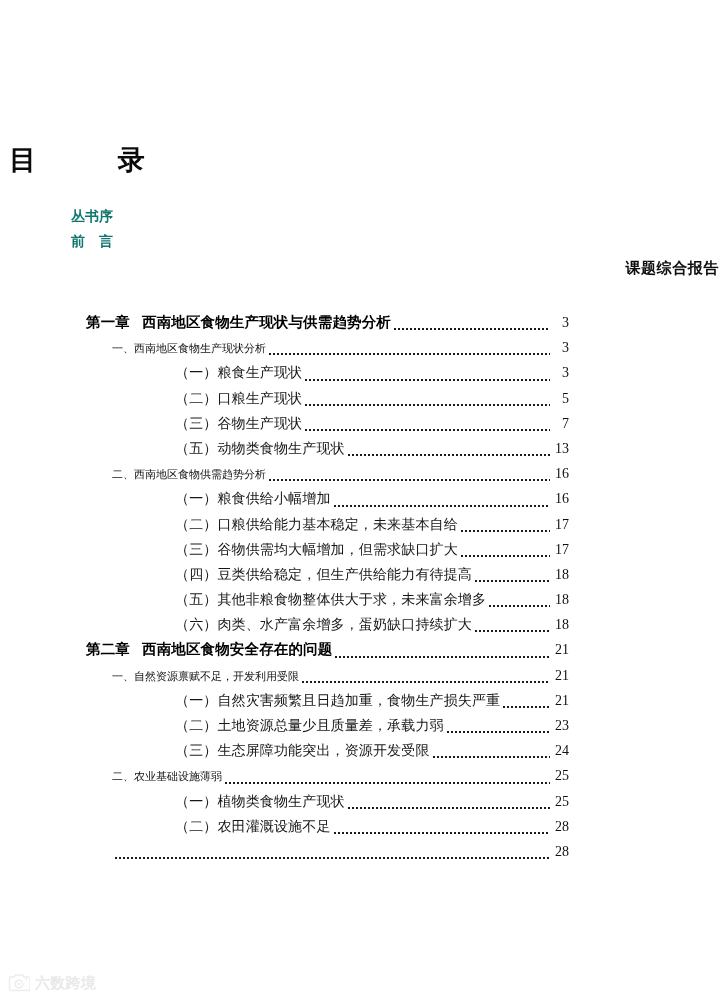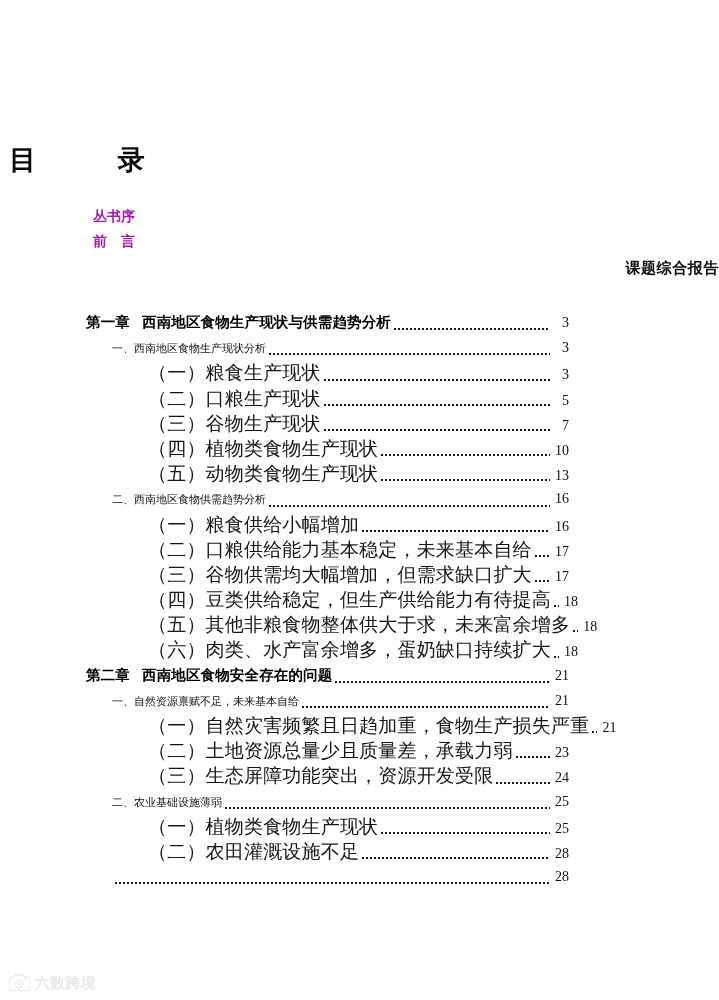--- a/index.html
+++ b/index.html
@@ -39,25 +39,25 @@
     letter-spacing: 0.34em;
     text-indent: 0.34em;
     color: #0b0b0b;
     line-height: 34px;
   }
 
   
   .front-matter {
     position: absolute;
     top: 204px;
-    left: 93px;
+    left: 71px;
     font-family: "Liberation Sans", "DejaVu Sans", sans-serif;
     font-size: 14px;
     font-weight: 700;
-    color: #a21caf;
+    color: #0f766e;
   }
   .front-matter .fm-line {
     line-height: 25px;
     white-space: pre;
   }
 
   
   .section-heading {
     position: absolute;
     top: 259px;
@@ -143,23 +143,24 @@
     font-weight: 400;
     font-size: 11px;
     color: #121212;
   }
 
   
   .lvl3 { padding-left: 148px; }
   .lvl3 .toc-label {
     font-family: "Liberation Serif", "DejaVu Serif", serif;
     font-weight: 400;
-    font-size: 19px;
+    font-size: 14px;
     color: #161616;
     letter-spacing: 0.01em;
+    margin-left: 27px;
   }
 
   
   .watermark {
     position: absolute;
     left: 8px;
     bottom: 8px;
     display: flex;
     align-items: center;
     gap: 5px;
@@ -215,25 +216,20 @@
         <span class="toc-label"><span>（二）口粮生产现状</span></span>
         <span class="toc-dots"></span>
         <span class="toc-page">5</span>
       </div>
       <div class="toc-row lvl3">
         <span class="toc-label"><span>（三）谷物生产现状</span></span>
         <span class="toc-dots"></span>
         <span class="toc-page">7</span>
       </div>
       <div class="toc-row lvl3">
-        <span class="toc-label"><span>（四）植物类食物生产现状</span></span>
-        <span class="toc-dots"></span>
-        <span class="toc-page">10</span>
-      </div>
-      <div class="toc-row lvl3">
         <span class="toc-label"><span>（五）动物类食物生产现状</span></span>
         <span class="toc-dots"></span>
         <span class="toc-page">13</span>
       </div>
       <div class="toc-row lvl2">
         <span class="toc-label"><span>二、西南地区食物供需趋势分析</span></span>
         <span class="toc-dots"></span>
         <span class="toc-page">16</span>
       </div>
       <div class="toc-row lvl3">
@@ -265,21 +261,21 @@
         <span class="toc-label"><span>（六）肉类、水产富余增多，蛋奶缺口持续扩大</span></span>
         <span class="toc-dots"></span>
         <span class="toc-page">18</span>
       </div>
       <div class="toc-row lvl1">
         <span class="toc-label"><span class="toc-num">第二章</span><span>西南地区食物安全存在的问题</span></span>
         <span class="toc-dots"></span>
         <span class="toc-page">21</span>
       </div>
       <div class="toc-row lvl2">
-        <span class="toc-label"><span>一、自然资源禀赋不足，未来基本自给</span></span>
+        <span class="toc-label"><span>一、自然资源禀赋不足，开发利用受限</span></span>
         <span class="toc-dots"></span>
         <span class="toc-page">21</span>
       </div>
       <div class="toc-row lvl3">
         <span class="toc-label"><span>（一）自然灾害频繁且日趋加重，食物生产损失严重</span></span>
         <span class="toc-dots"></span>
         <span class="toc-page">21</span>
       </div>
       <div class="toc-row lvl3">
         <span class="toc-label"><span>（二）土地资源总量少且质量差，承载力弱</span></span>

